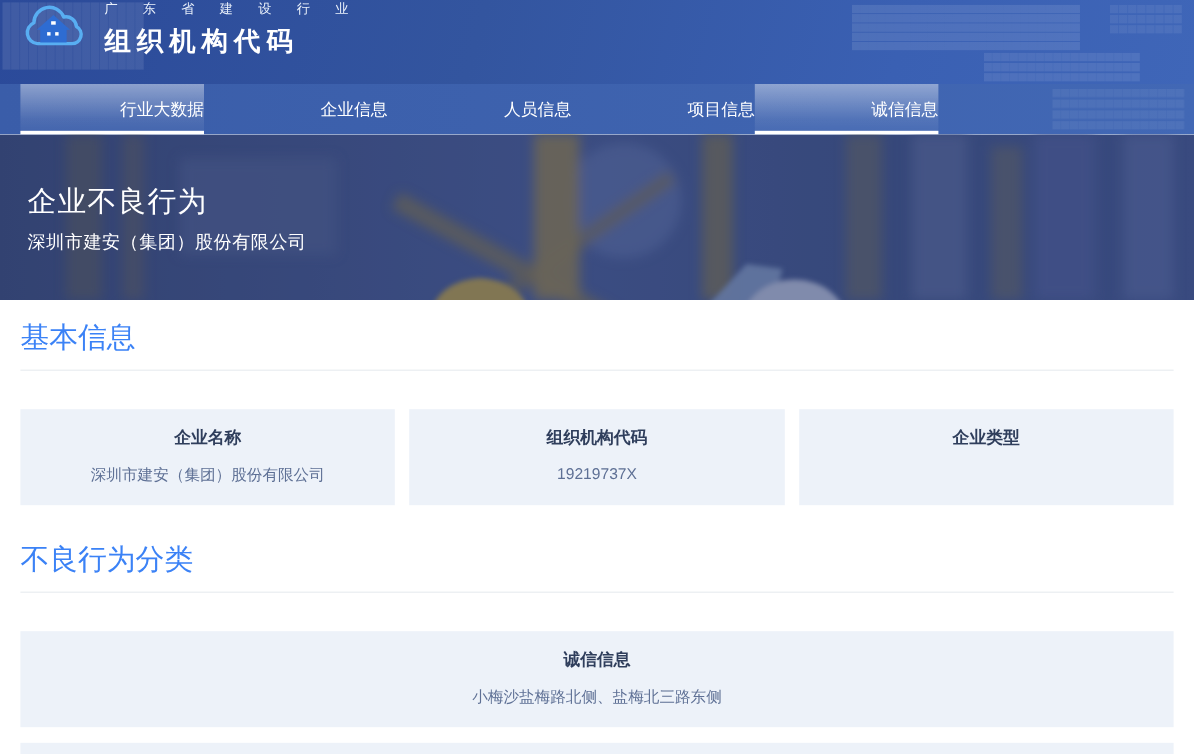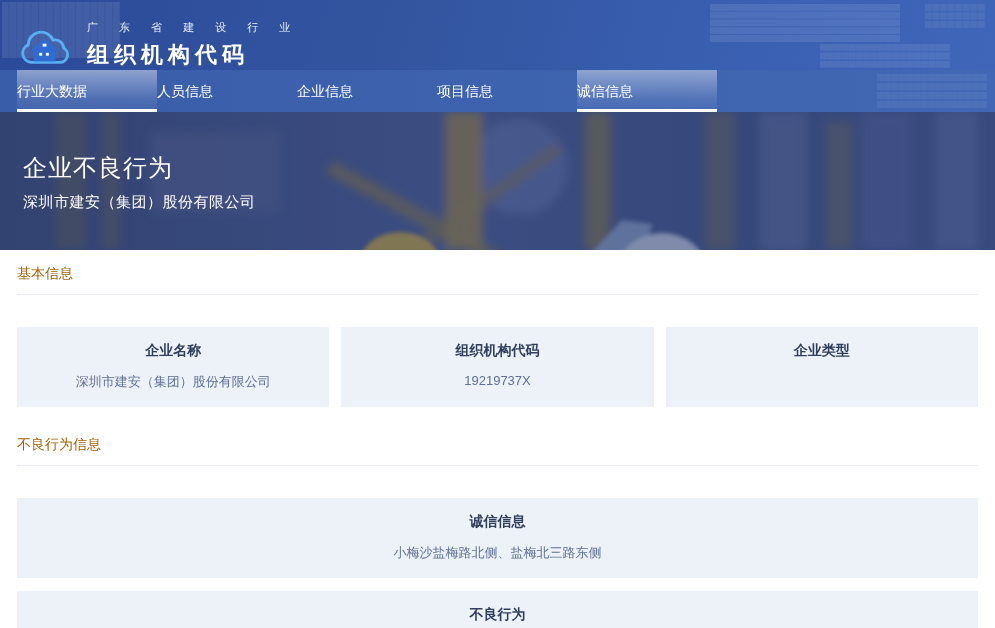--- a/index.html
+++ b/index.html
@@ -18,50 +18,50 @@
     background-image:linear-gradient(rgba(255,255,255,.13),rgba(255,255,255,.13));
     background-size:7px 7px; background-repeat:space;
     pointer-events:none;
   }
   .px-tl { left:2px; top:2px; width:118px; height:56px; opacity:.75; }
   .px-tr1 { right:95px; top:4px; width:190px; height:38px; opacity:.8; }
   .px-tr2 { right:10px; top:4px; width:60px; height:24px; opacity:.55; }
   .px-br { right:45px; bottom:2px; width:130px; height:24px; opacity:.7; }
   .px-nav { right:8px; top:4px; width:110px; height:34px; opacity:.5; }
 
-  .brand { position:relative; display:flex; align-items:flex-end; gap:13px; padding-left:16px; height:100%; z-index:2; }
+  .brand { position:relative; display:flex; align-items:flex-start; gap:13px; padding-left:16px; height:100%; z-index:2; }
   .brand-logo { flex:0 0 auto; display:block; }
   .brand-region { color:#eaf1fb; font-size:11px; letter-spacing:9px; margin-bottom:5px; white-space:nowrap; }
   .brand-title { color:#ffffff; font-size:22px; font-weight:bold; letter-spacing:5px; white-space:nowrap; }
 
   
   .navbar { position:relative; height:42px; background:linear-gradient(90deg,#3a5da9 0%,#3f64b0 70%,#4268b5 100%); overflow:hidden; }
   .nav-tabs { position:relative; display:flex; margin-left:17px; height:100%; z-index:2; }
   .nav-tab {
-    width:140px; height:100%; line-height:42px; text-align:left;
+    width:153px; height:100%; line-height:42px; text-align:right;
     color:#ffffff; font-size:14px; cursor:pointer; position:relative;
   }
   .nav-tab.active {
     background:linear-gradient(180deg,rgba(255,255,255,.42) 0%,rgba(255,255,255,.10) 70%,rgba(255,255,255,.04) 100%);
   }
   .nav-tab.active::after {
     content:""; position:absolute; left:0; right:0; bottom:0; height:3px; background:#ffffff;
   }
 
   
   .hero { position:relative; height:138px; overflow:hidden; }
   .hero-bg { position:absolute; inset:0; width:100%; height:100%; display:block; }
   .hero-text { position:absolute; left:23px; top:40px; z-index:3; color:#ffffff; }
   .hero-title { font-size:24px; font-weight:500; letter-spacing:1px; }
   .hero-subtitle { font-size:15px; margin-top:9px; letter-spacing:.5px; }
 
   
   .main { padding:0 17px 20px; }
   .section-heading {
-    font-size:14px; font-weight:400; color:#a16207;
+    font-size:24px; font-weight:400; color:#3b82f6;
     margin-top:15px; padding-bottom:11px; border-bottom:1px solid #e9edf1;
   }
   .section-heading.second { margin-top:29px; }
   .cards { display:flex; gap:12px; margin-top:32px; }
   .card {
     flex:1 1 0; background:#edf2f9; text-align:center;
     padding:15px 12px 16px; min-height:67px;
   }
   .cards.row2 .card { min-height:72px; }
   .card-label { color:#2f3e5c; font-size:14px; font-weight:bold; }
@@ -91,22 +91,22 @@
         <div class="brand-region">广 东 省 建 设 行 业</div>
         <div class="brand-title">组织机构代码</div>
       </div>
     </div>
   </header>
 
   <nav class="navbar">
     <div class="px-grid px-nav"></div>
     <div class="nav-tabs">
       <div class="nav-tab active">行业大数据</div>
+      <div class="nav-tab">企业信息</div>
       <div class="nav-tab">人员信息</div>
-      <div class="nav-tab">企业信息</div>
       <div class="nav-tab">项目信息</div>
       <div class="nav-tab active">诚信信息</div>
     </div>
   </nav>
 
   <section class="hero">
     <svg class="hero-bg" viewBox="0 0 995 138" preserveAspectRatio="xMidYMid slice">
       <defs>
         <linearGradient id="bgGrad" x1="0" y1="0" x2="1" y2="0">
           <stop offset="0" stop-color="#3a4a74"></stop>
@@ -171,21 +171,21 @@
           <div class="card-value">19219737X</div>
         </div>
         <div class="card">
           <div class="card-label">企业类型</div>
           <div class="card-value"></div>
         </div>
       </div>
     </section>
 
     <section>
-      <h2 class="section-heading second">不良行为信息</h2>
+      <h2 class="section-heading second">不良行为分类</h2>
       <div class="cards row2">
         <div class="card">
           <div class="card-label">诚信信息</div>
           <div class="card-value">小梅沙盐梅路北侧、盐梅北三路东侧</div>
         </div>
       </div>
       <div class="card card-full">
         <div class="card-label">不良行为</div>
         <div class="card-value">施工单位取得资质证书后，降低安全生产条件的；或经整改仍未达到与其资质等级相适应的安全生产条件的</div>
       </div>

